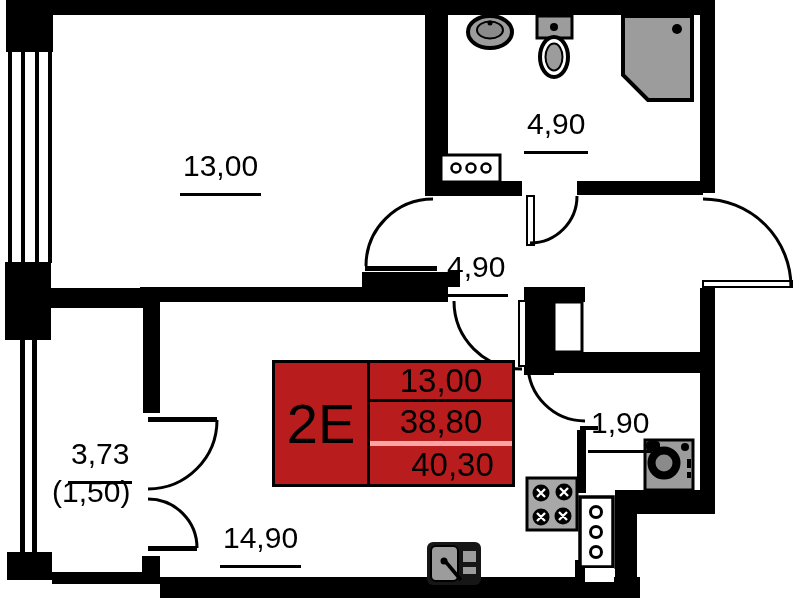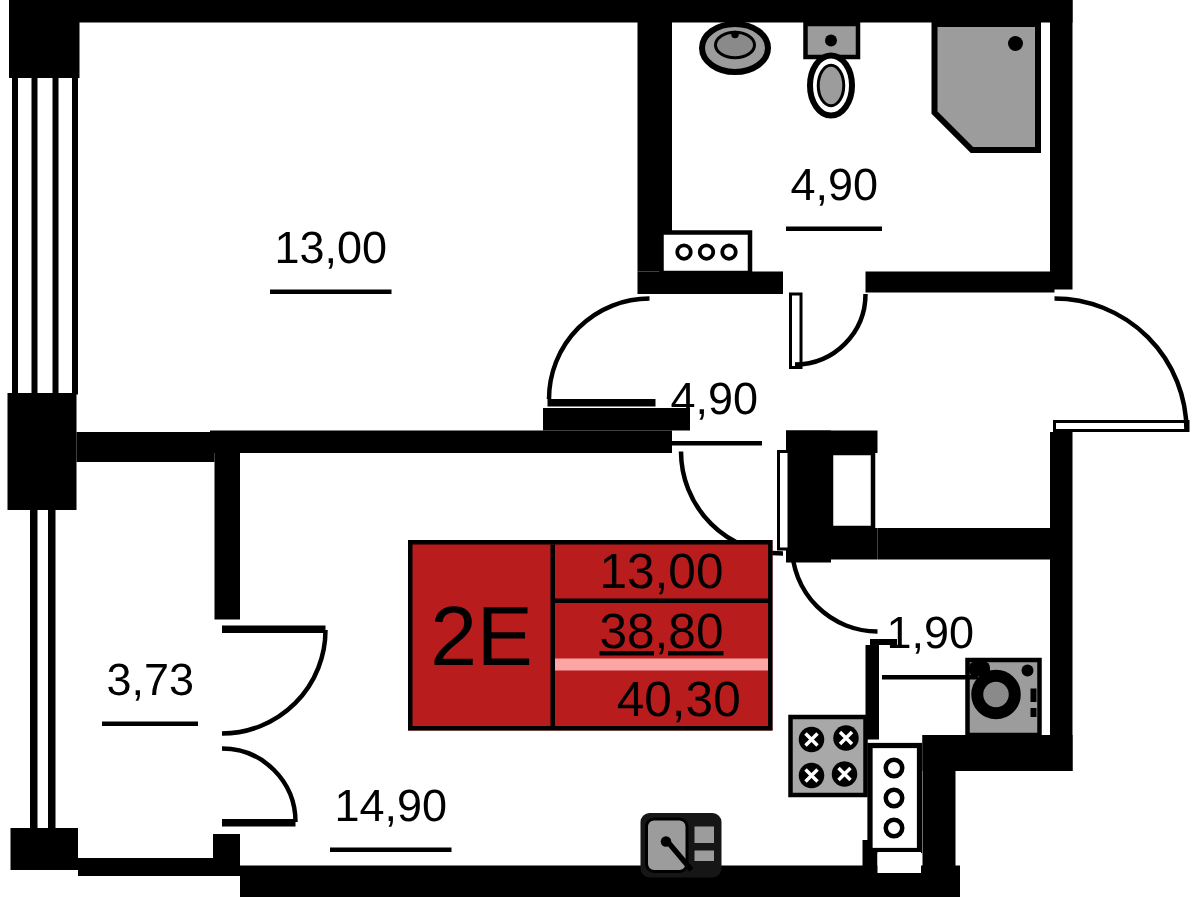--- a/index.html
+++ b/index.html
@@ -8,21 +8,21 @@
   .plan svg{position:absolute;left:0;top:0;}
   .area{position:absolute;font-size:30px;line-height:1.08;text-align:center;white-space:nowrap;}
   .u{border-bottom:3px solid #000;padding:0 3px 11px 3px;display:inline-block;}
   .info-table{position:absolute;left:228px;top:360px;width:243px;height:127px;
               border:3px solid #000;box-sizing:border-box;display:flex;background:#b91c1c;margin-left:44px;}
   .cell-unit{width:95px;border-right:3px solid #000;box-sizing:border-box;
              display:flex;align-items:center;justify-content:center;font-size:56px;}
   .col-values{flex:1;display:flex;flex-direction:column;}
   .val-row{display:flex;align-items:center;justify-content:center;font-size:33px;box-sizing:border-box;}
   .r1{height:39px;border-bottom:3px solid #000;}
-  .r2{height:45px;border-bottom:8px solid #fca5a5;text-decoration:underline;}
+  .r2{height:45px;border-bottom:5px solid #fca5a5;}
   .r3{flex:1;padding-left:23px;}
 </style>
 </head>
 <body>
 
 <div class="plan">
 
 <svg width="799" height="600" viewBox="0 0 799 600">
 
   <g fill="#000">
@@ -155,20 +155,23 @@
 </div>
 <div class="area" style="left:444px;top:251px;">
   <span class="u">4,90</span>
 </div>
 <div class="area" style="left:588px;top:407px;text-align:center;">
   <span class="u">1,90</span>
 </div>
 <div class="area" style="left:68px;top:438px;">
   <span class="u">3,73</span>
 </div>
+<div class="area" style="left:52px;top:476px;">
+  <span>(1,50)</span>
+</div>
 <div class="area" style="left:220px;top:522px;">
   <span class="u">14,90</span>
 </div>
 
 <div class="info-table">
   <div class="cell-unit">
     <span>2E</span>
   </div>
   <div class="col-values">
     <div class="val-row r1">

